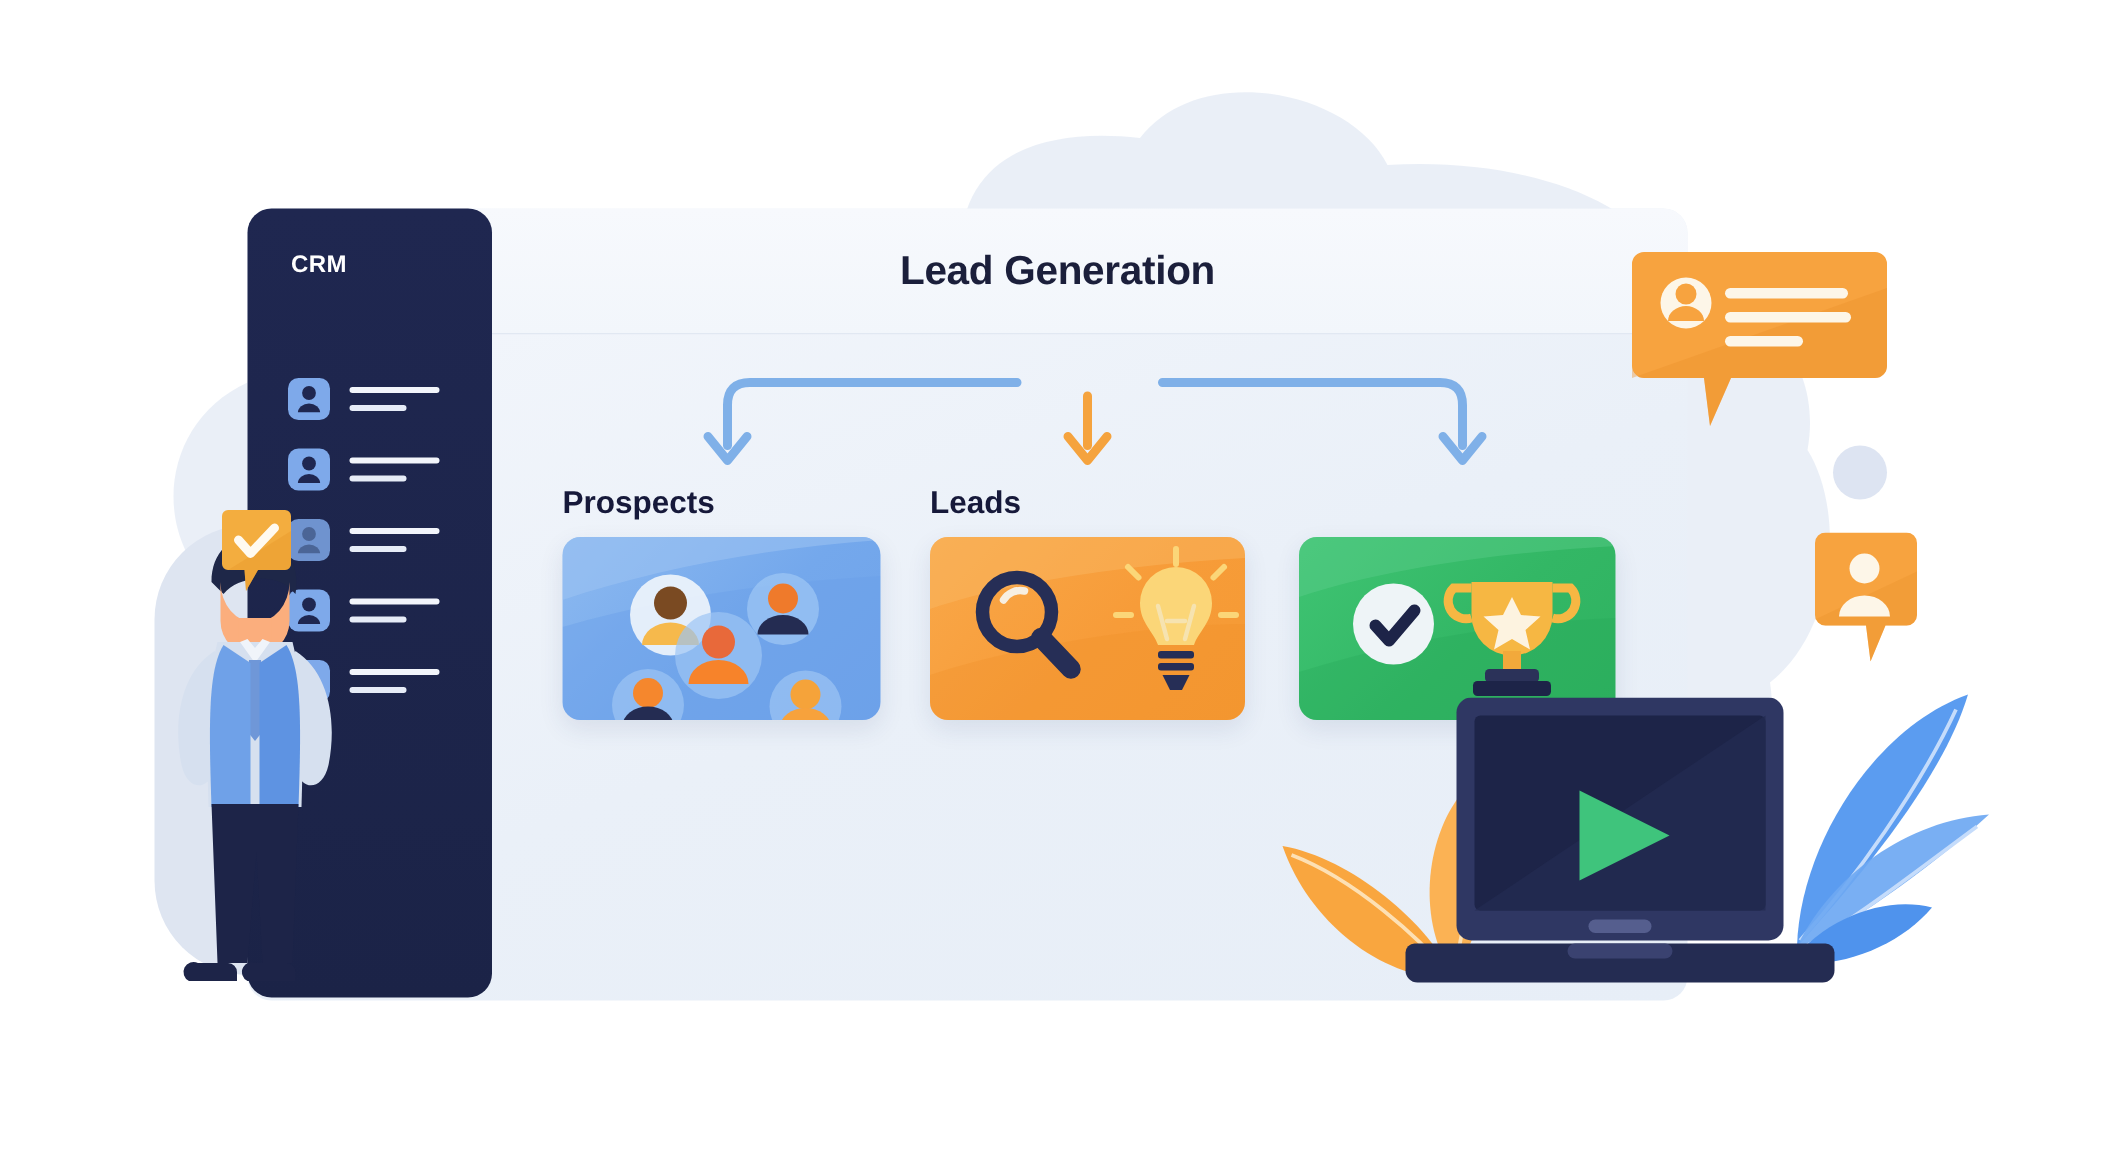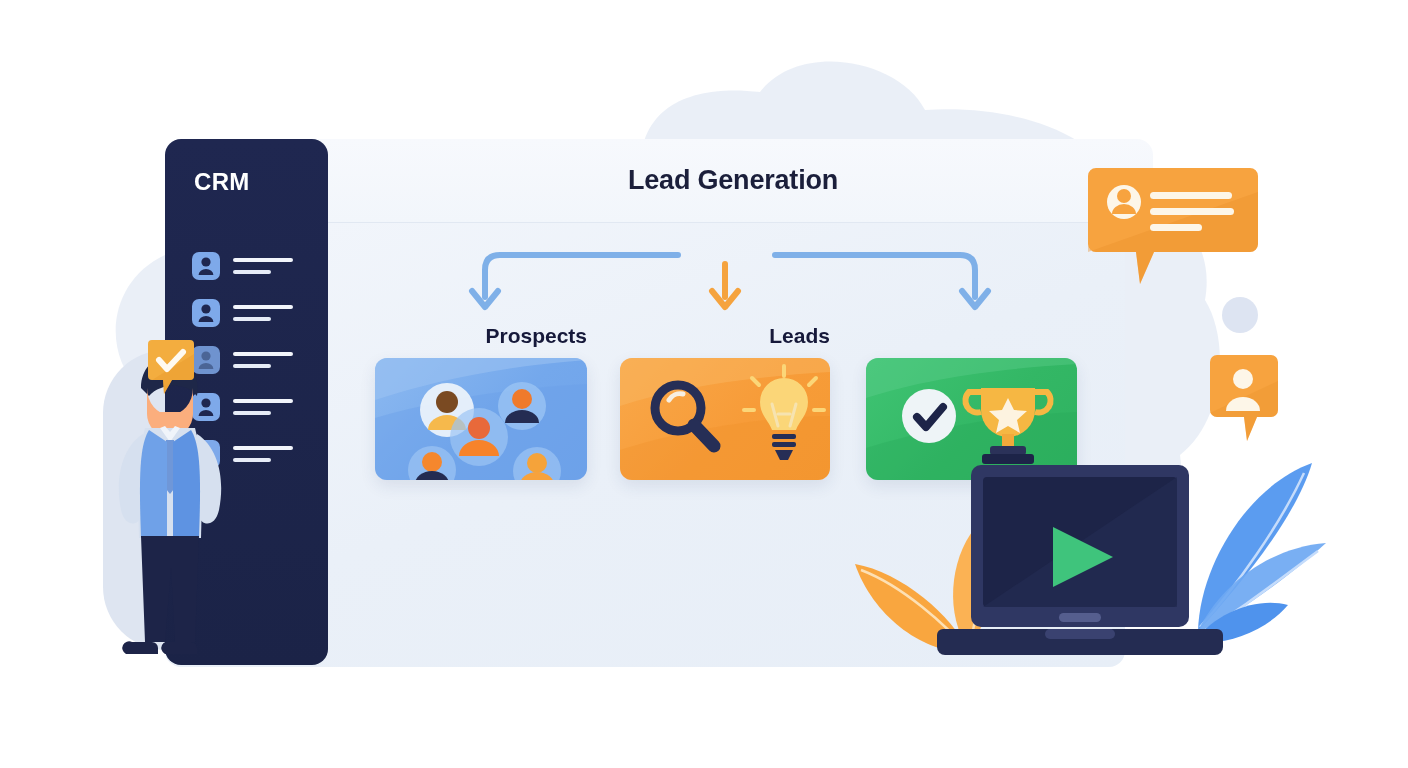--- a/index.html
+++ b/index.html
@@ -16,56 +16,55 @@
     position:absolute; left:165px; top:139px; width:960px; height:528px;
     background:linear-gradient(160deg,#f4f7fc 0%, #eaf0f8 55%, #e7eef7 100%);
     border-radius:16px;
   }
   .panel-header {
     position:absolute; left:0; top:0; width:960px; height:84px;
     display:flex; align-items:center; justify-content:center;
     border-bottom:1px solid #e1e8f2;
     background:linear-gradient(180deg,#f7f9fd 0%, #f2f6fb 100%);
     border-radius:16px 16px 0 0;
-    margin-left:28px;
   }
   .panel-title {
     font-size:27px; font-weight:bold; color:#1b1f3b; letter-spacing:-0.2px;
     padding-left:120px;
   }
 
   
   .sidebar {
     position:absolute; left:165px; top:139px; width:163px; height:526px;
     background:linear-gradient(180deg,#1f2750 0%, #1b2347 100%);
     border-radius:16px; z-index:6;
   }
   .sidebar-brand {
     position:absolute; left:29px; top:29px;
-    color:#ffffff; font-size:24px; font-weight:bold; letter-spacing:0.3px;text-align:center;
+    color:#ffffff; font-size:16px; font-weight:bold; letter-spacing:0.3px;text-align:center;
   }
   .sidebar-list { position:absolute; left:27px; top:112px; width:120px; }
   .sidebar-item { display:flex; align-items:center; height:30px; margin-bottom:17px; }
   .avatar-tile {
     width:28px; height:28px; border-radius:7px;
     background:#7ea9ea; flex:0 0 28px; position:relative;
   }
   .avatar-tile.dim { background:#6f93cf; }
   .avatar-tile svg { position:absolute; left:5px; top:4px; }
   .lines { margin-left:13px; }
   .line-a { width:60px; height:4px; border-radius:2px; background:#f2f5fb; }
   .line-b { width:38px; height:4px; border-radius:2px; background:#e6ecf7; margin-top:8px; }
 
   
   .flow-arrows { position:absolute; left:165px; top:139px; width:960px; height:528px; pointer-events:none; }
 
   
   .stage-label {
     position:absolute; font-size:21px; font-weight:bold; color:#16193a;
-    text-align:right; white-space:nowrap;
+    text-align:left; white-space:nowrap;
   }
   .lbl-1 { left:375px; top:324px; width:212px; }
   .lbl-2 { left:620px; top:324px; width:210px; }
   .lbl-3 { left:865px; top:323px; width:224px; }
 
   
   .card {
     position:absolute; width:212px; height:122px; border-radius:12px; overflow:hidden;
     box-shadow:0 6px 16px rgba(40,60,110,0.10);
   }

